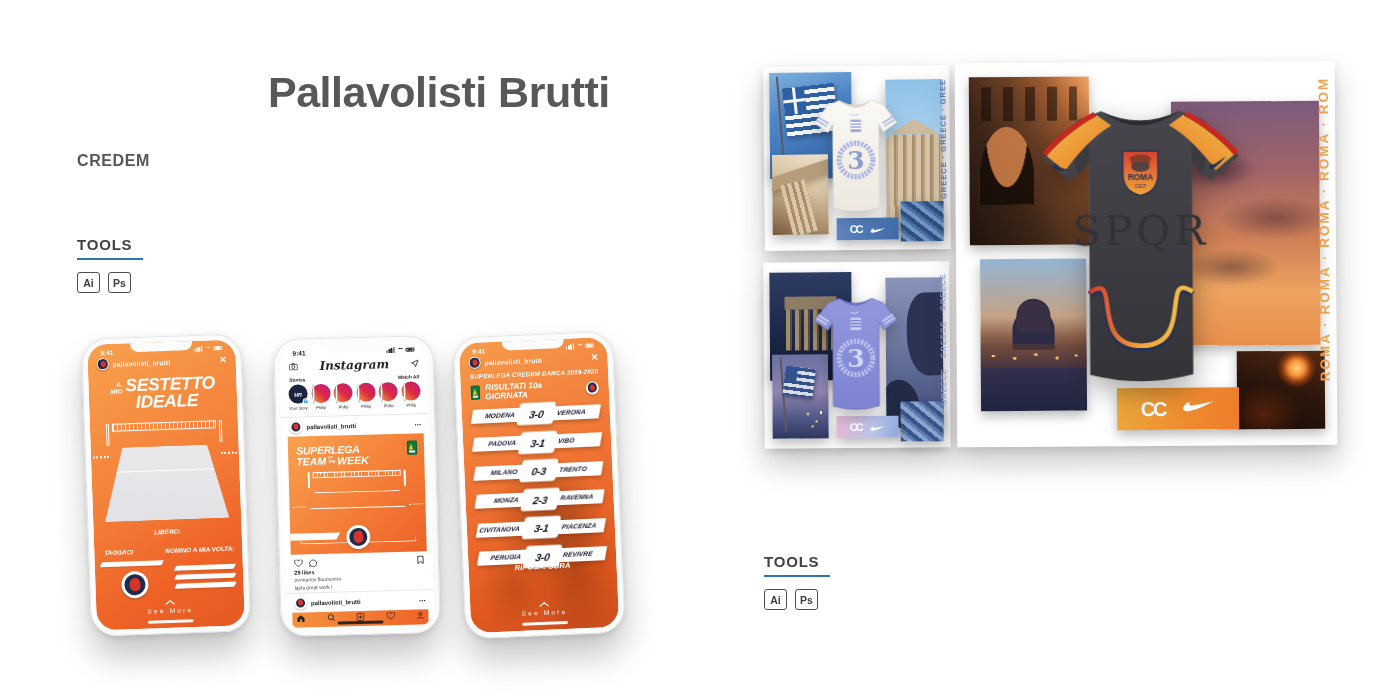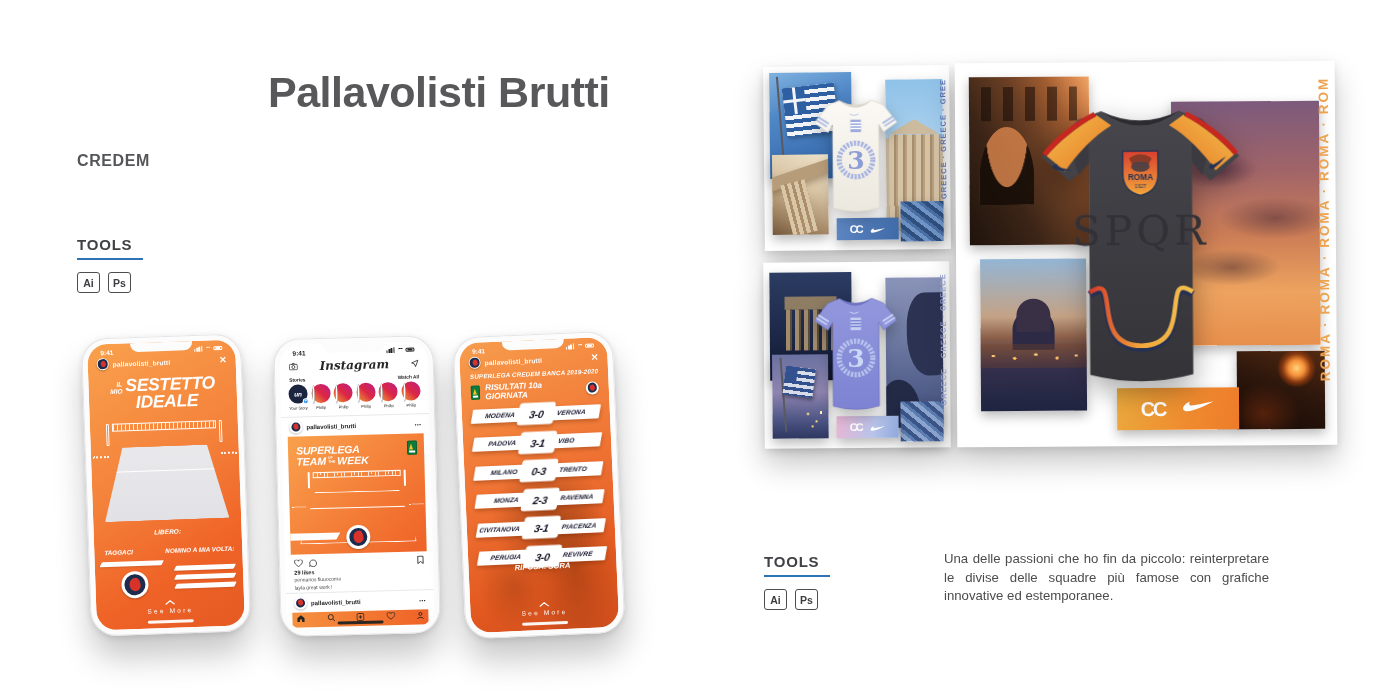--- a/index.html
+++ b/index.html
@@ -730,15 +730,14 @@
 
   <div class="abs toolbox toolbox-right">
     <div class="tools-label">TOOLS</div>
     <div class="tools-rule"></div>
     <div class="badges">
       <span class="badge">Ai</span>
       <span class="badge">Ps</span>
     </div>
   </div>
 
-  <p class="abs para para-right">Una delle passioni che ho fin da piccolo: reinterpretare le divise delle squadre più famose con grafiche innovative ed estemporanee.</p>
 
 </div>
 
 </body></html>

